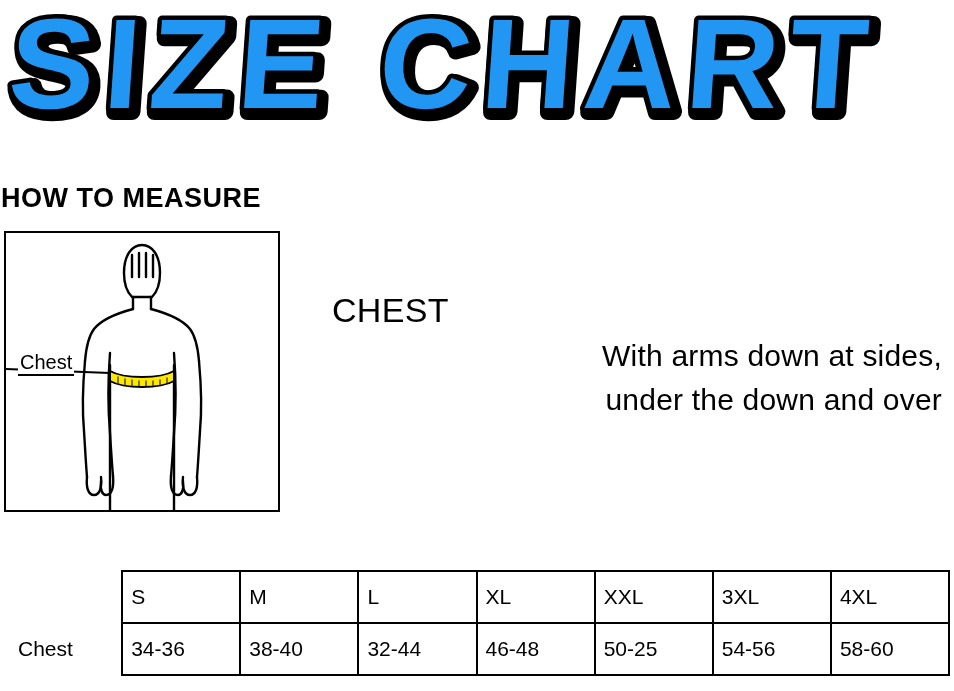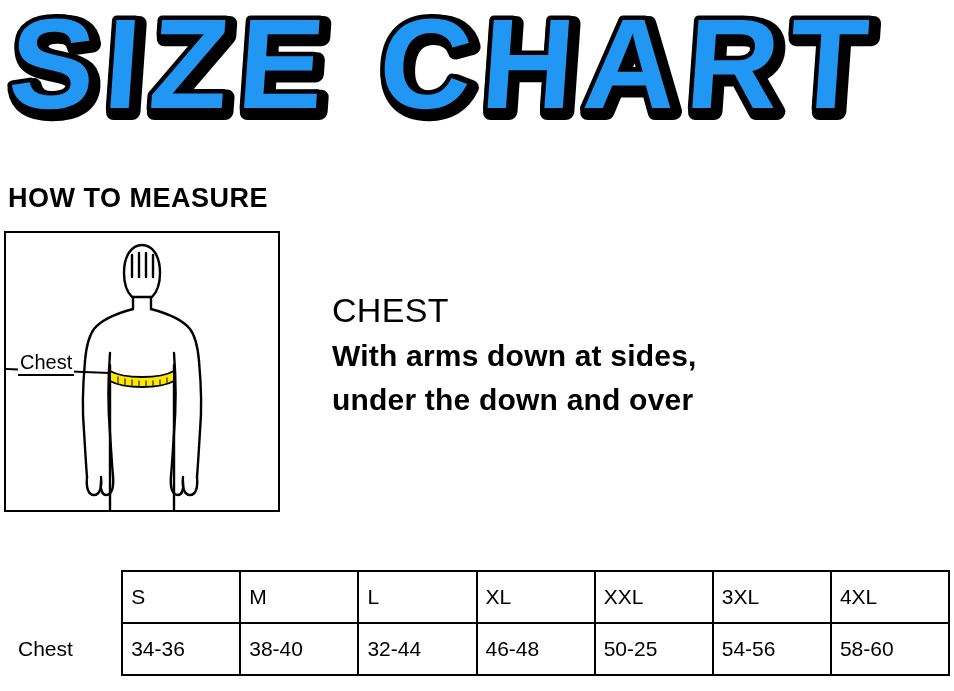--- a/index.html
+++ b/index.html
@@ -24,21 +24,21 @@
     width: 954px;
     height: 150px;
   }
   .title-svg {
     display: block;
   }
 
   
   .how-to {
     position: absolute;
-    left: 8px;
+    left: 1px;
     top: 183px;
     font-family: "Liberation Sans", sans-serif;
     font-size: 27px;
     font-weight: bold;
     letter-spacing: 0.5px;
     color: #000;
     white-space: nowrap;
   }
 
   
@@ -79,22 +79,23 @@
     line-height: 44px;
     font-family: "Liberation Sans", sans-serif;
     font-weight: normal;
     margin: 0 0 2px 0;
     letter-spacing: 0.3px;
   }
   .desc-body {
     font-size: 30px;
     line-height: 44px;
     font-family: "Liberation Sans", sans-serif;
-    font-weight: bold;
+    font-weight: normal;
     letter-spacing: 0.2px;
+    text-align: right;
   }
   .desc-body div { white-space: nowrap; }
 
   
   .size-table {
     position: absolute;
     left: 4px;
     top: 570px;
     width: 946px;
     border-collapse: collapse;

